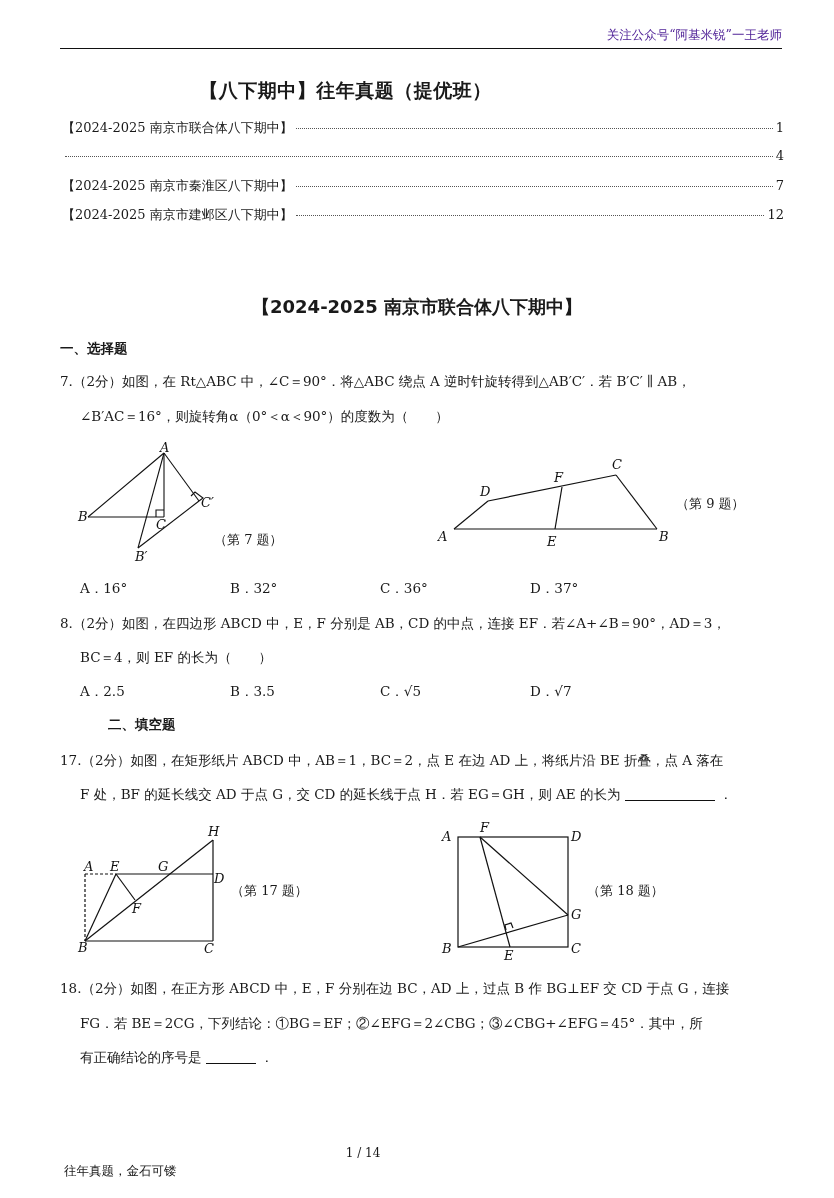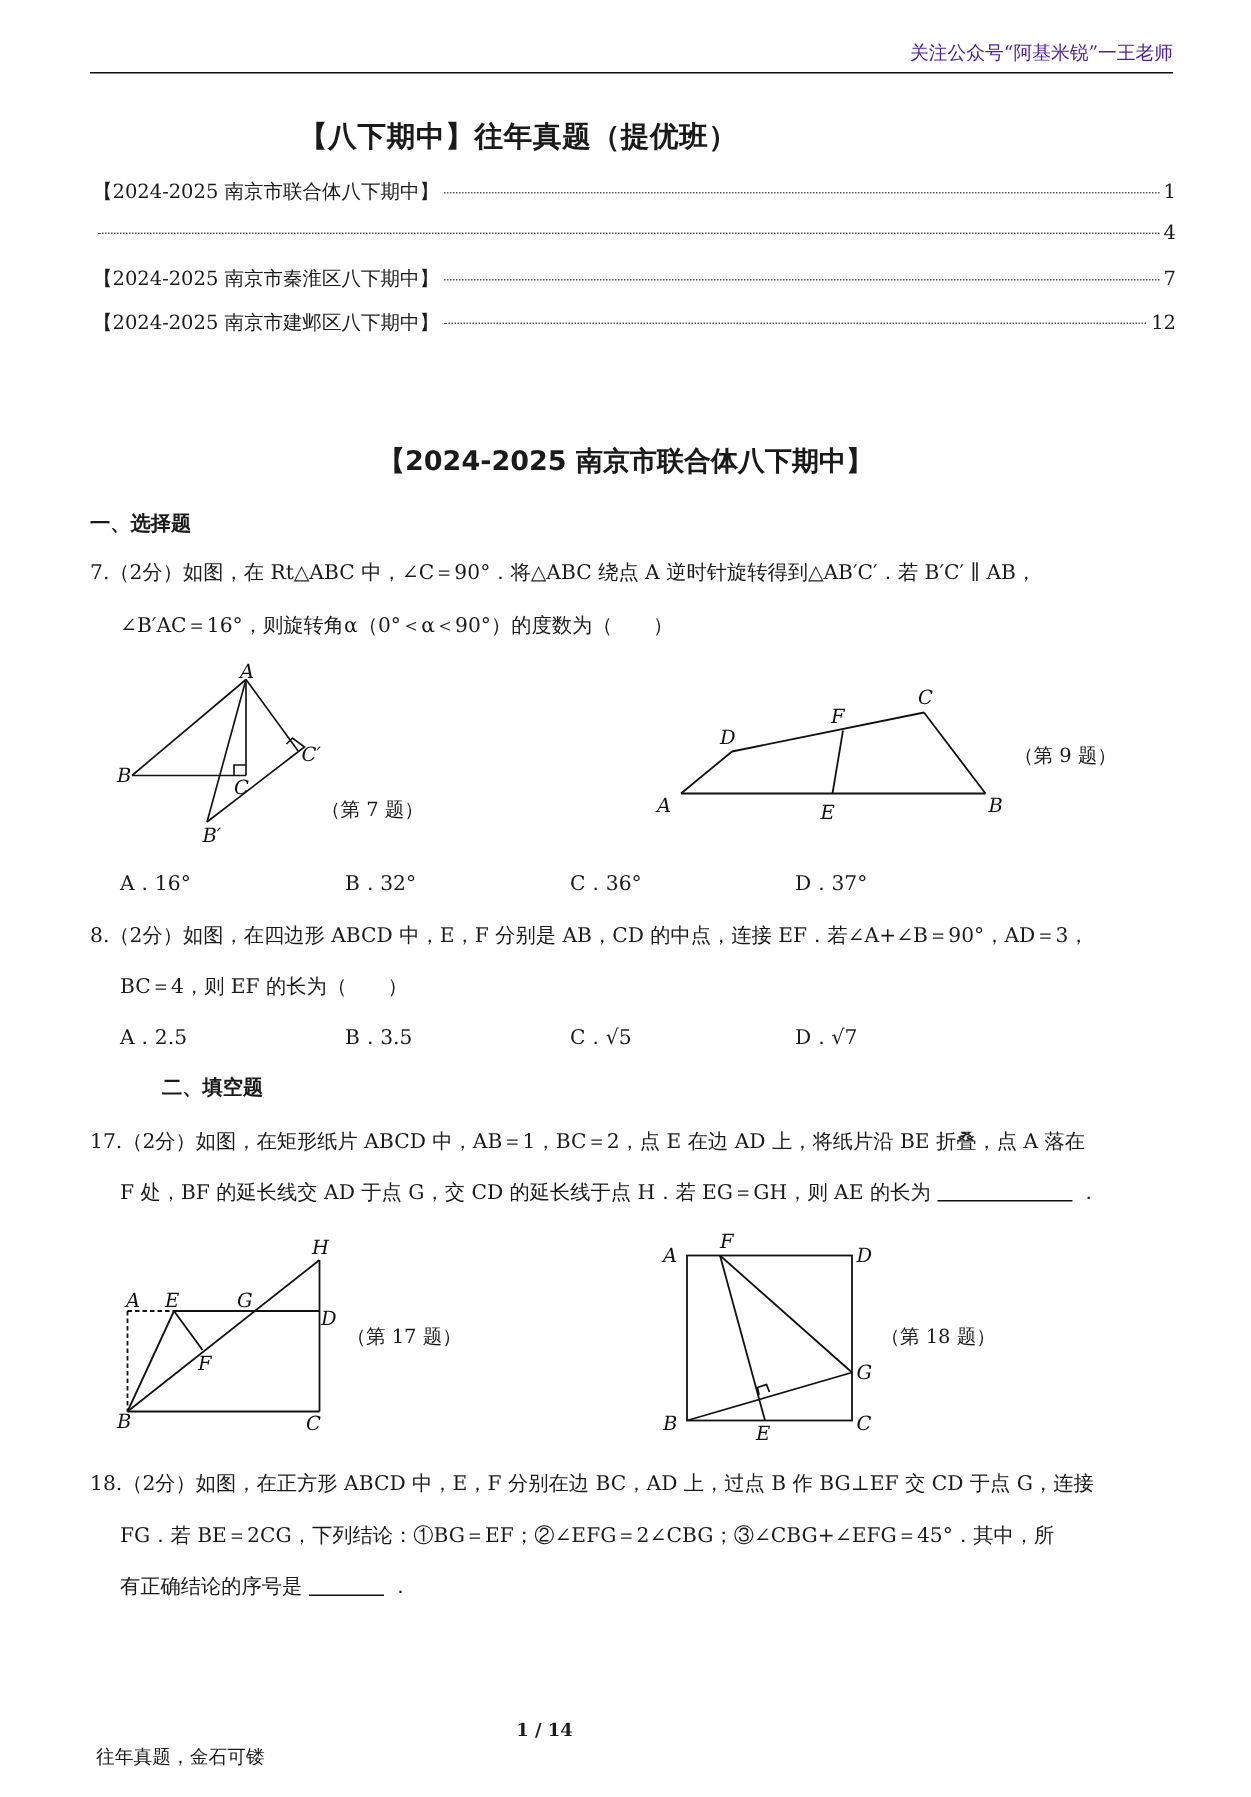--- a/index.html
+++ b/index.html
@@ -18,21 +18,21 @@
   .toc-dots { flex: 1; border-bottom: 1px dotted #555; margin: 0 3px; transform: translateY(-3px); }
   .toc-page { white-space: nowrap; }
   .section-title { left: 0; width: 834px; top: 295px; text-align: center; font-size: 18px; font-weight: bold; font-family: "DejaVu Sans", sans-serif; }
   .part-heading { left: 60px; font-size: 13.5px; font-weight: bold; font-family: "DejaVu Sans", sans-serif; }
   .q-line { left: 60px; font-size: 13.5px; white-space: nowrap; }
   .q-indent { left: 80px; }
   .opts { left: 80px; font-size: 13.5px; display: flex; }
   .opt { width: 150px; }
   .fig-caption { font-size: 13px; white-space: nowrap; }
   .blank { display: inline-block; border-bottom: 1px solid #111; height: 14px; vertical-align: -2px; }
-  .footer-page { left: 0; width: 726px; top: 1146px; text-align: center; font-size: 12px; font-weight: bold; }
+  .footer-page { left: 0; width: 726px; top: 1146px; text-align: center; font-size: 12px; font-weight: normal; }
   .footer-motto { left: 64px; top: 1163px; font-size: 12.5px; }
   svg text { font-family: "DejaVu Serif", serif; font-style: italic; font-size: 13px; fill: #111; }
 </style>
 </head>
 <body>
 
 <div class="abs header-text">关注公众号“阿基米锐”一王老师</div>
 <div class="abs header-rule"></div>
 
 <div class="abs doc-title">【八下期中】往年真题（提优班）</div>

